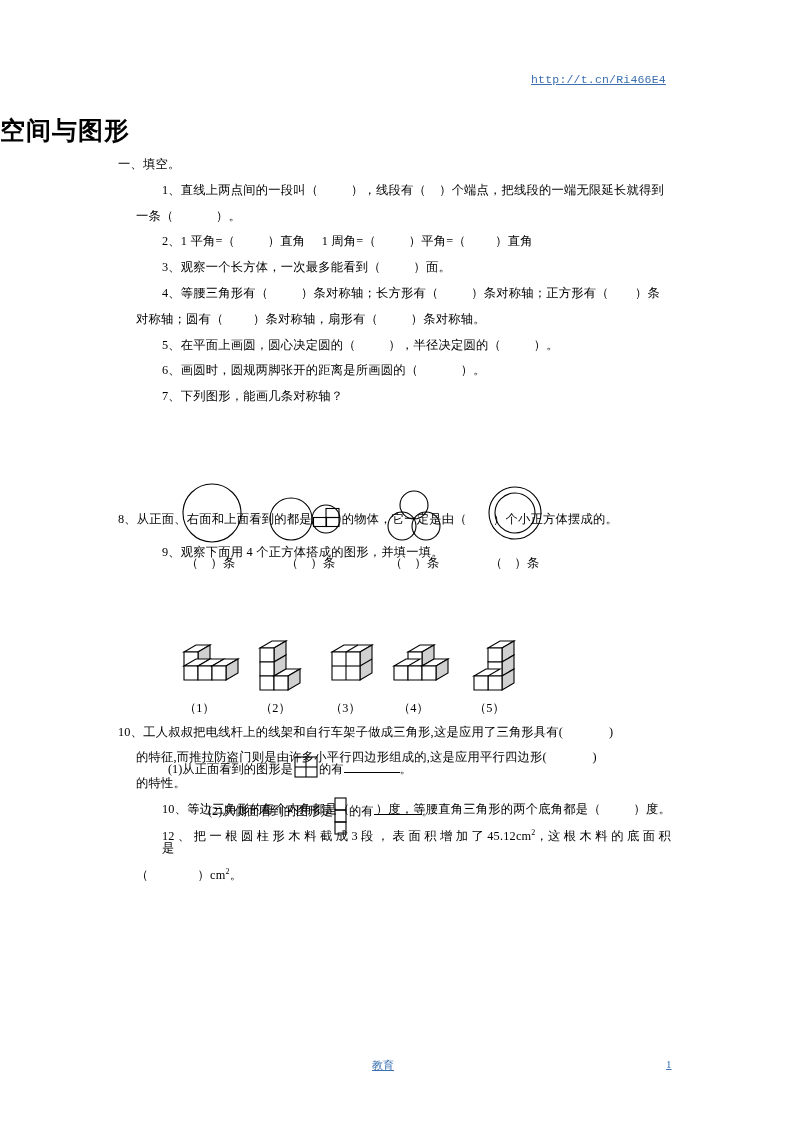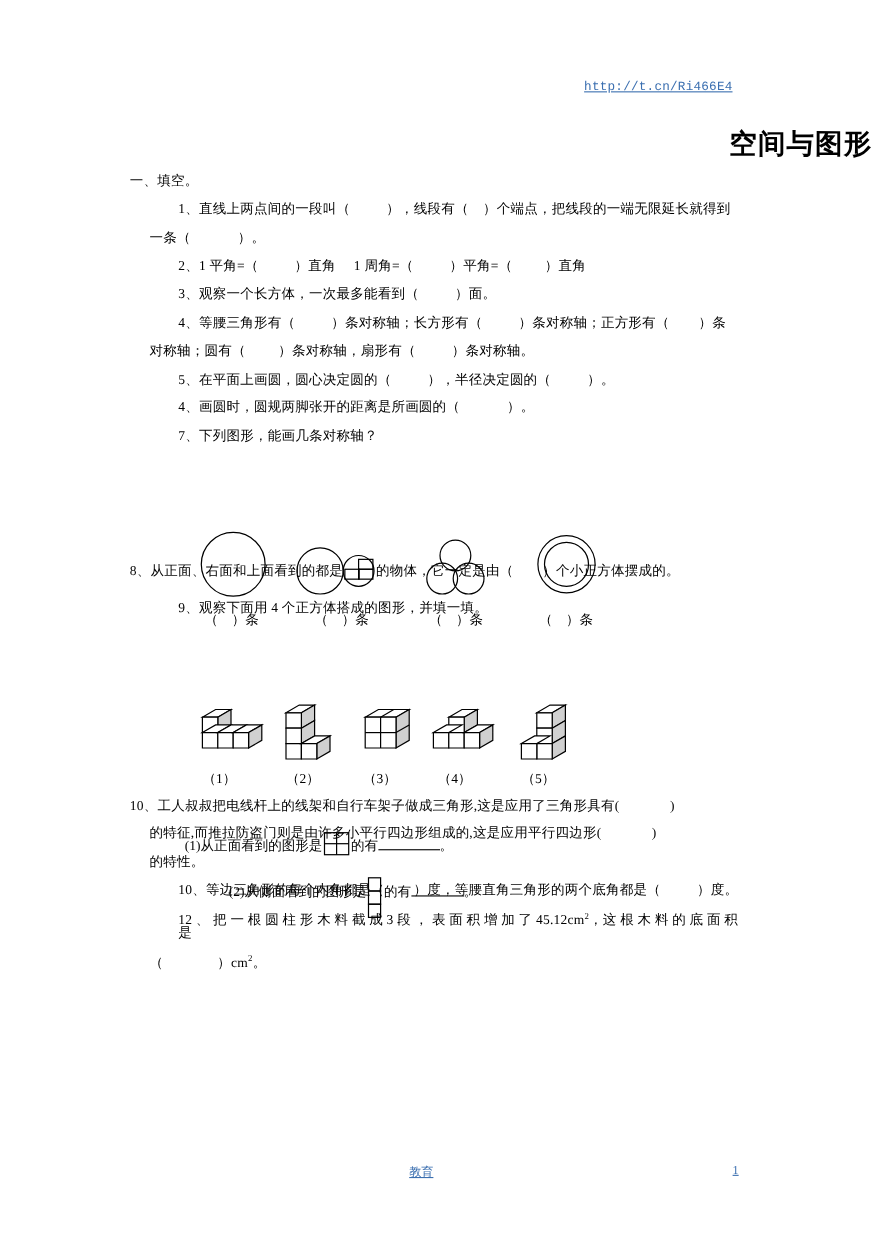--- a/index.html
+++ b/index.html
@@ -34,21 +34,21 @@
     text-decoration: underline;
     letter-spacing: 0.2px;
   }
 
   
   .title {
     position: absolute;
     left: 0;
     top: 98px;
     width: 793px;
-    text-align: right;
+    text-align: left;
     font-size: 25px;
     font-weight: bold;
     letter-spacing: 1px;
     font-family: "DejaVu Sans", "Liberation Sans", sans-serif;
   }
 
   
   .content {
     position: absolute;
     left: 118px;
@@ -170,21 +170,21 @@
 
     <div class="line q">2、1 平角=（          ）直角     1 周角=（          ）平角=（         ）直角</div>
 
     <div class="line q">3、观察一个长方体，一次最多能看到（          ）面。</div>
 
     <div class="line q">4、等腰三角形有（          ）条对称轴；长方形有（          ）条对称轴；正方形有（        ）条</div>
     <div class="line cont">对称轴；圆有（         ）条对称轴，扇形有（          ）条对称轴。</div>
 
     <div class="line q">5、在平面上画圆，圆心决定圆的（          ），半径决定圆的（          ）。</div>
 
-    <div class="line q">4、画圆时，圆规两脚张开的距离是所画圆的（             ）。</div>
+    <div class="line q">6、画圆时，圆规两脚张开的距离是所画圆的（             ）。</div>
 
     <div class="line q">7、下列图形，能画几条对称轴？</div>
 
     <div class="line" style="margin-top:13.5px;height:92px;"></div>
 
     <div class="line" style="margin-top:0px;"><span>8、从正面、右面和上面看到的都是</span><span class="gridicon"><svg width="30" height="22" viewBox="0 0 30 22">
             <rect class="stroke" x="14" y="1.5" width="13" height="9"></rect>
             <rect class="stroke" x="1.5" y="10.5" width="13" height="9"></rect>
             <rect class="stroke" x="14" y="10.5" width="13" height="9"></rect>
           </svg></span><span>的物体，它一定是由（        ）个小正方体摆成的。</span></div>

